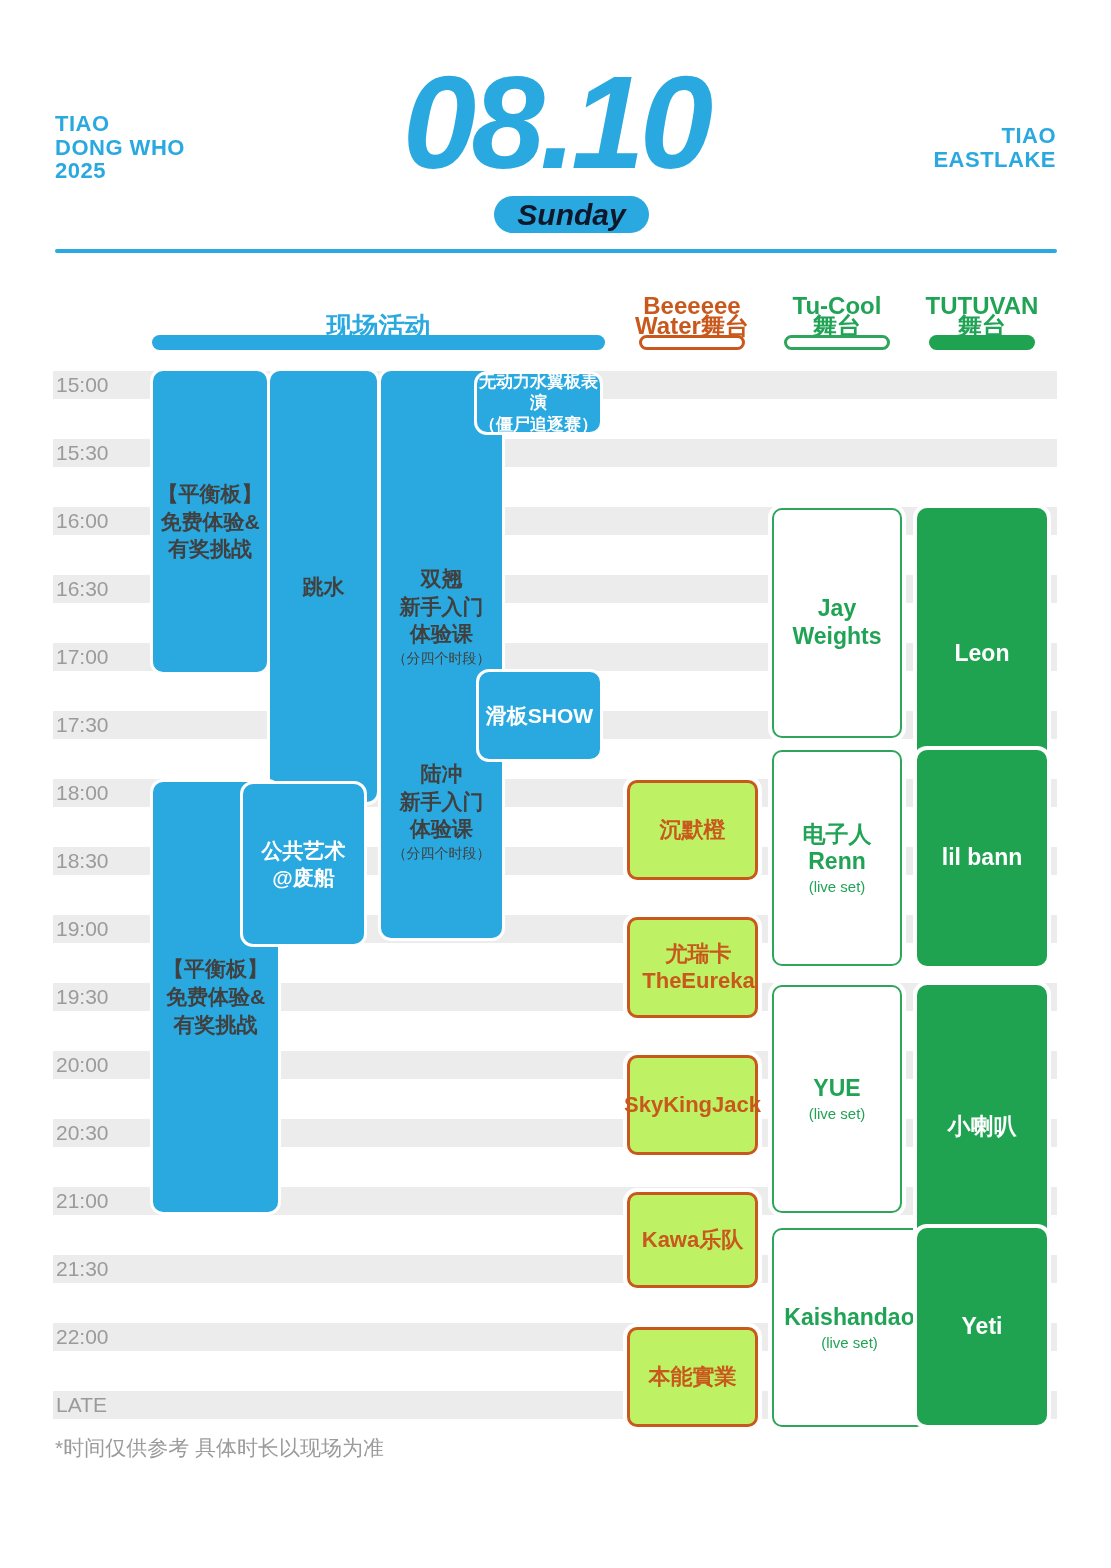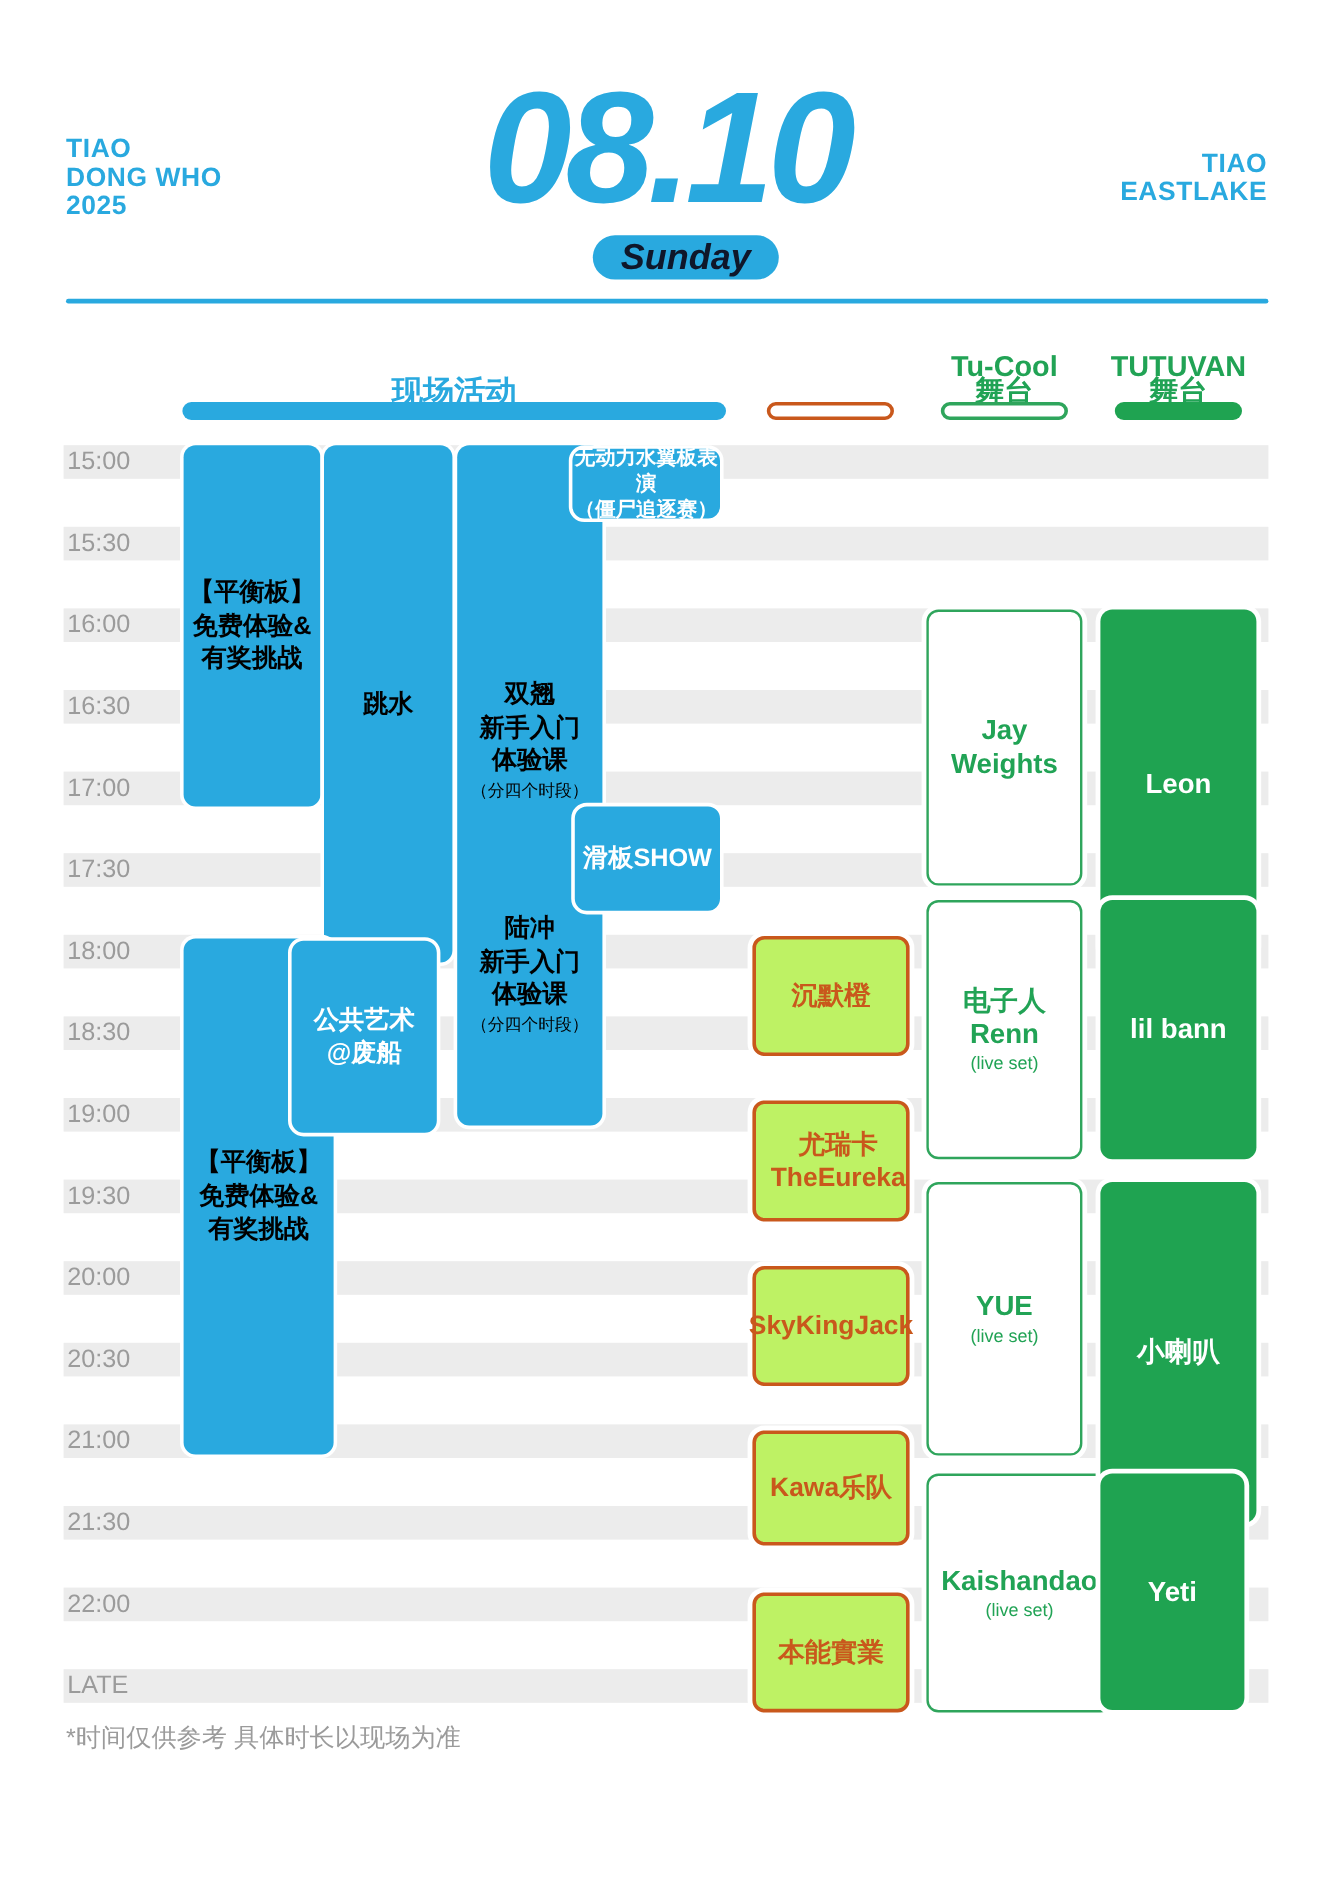--- a/index.html
+++ b/index.html
@@ -28,21 +28,21 @@
   .pill.orange-outline{background:#fff;border:3px solid var(--orange);}
   .pill.green-outline{background:#fff;border:3px solid var(--green-border);}
   .pill.green-solid{background:var(--green);}
   
   .stripe{position:absolute;left:53px;width:1004px;height:28px;background:var(--stripe);}
   .tlabel{position:absolute;left:56px;height:28px;line-height:28px;font-size:21px;color:var(--gray);}
   
   .evt{position:absolute;border-radius:10px;box-sizing:border-box;display:flex;flex-direction:column;
        align-items:center;justify-content:center;text-align:center;}
   .evt .lines{white-space:pre-line;}
-  .evt.blue{background:var(--blue);color:#000000;font-weight:700;font-size:21px;line-height:1.32;
+  .evt.blue{background:var(--blue);color:#404040;font-weight:700;font-size:21px;line-height:1.32;
             box-shadow:0 0 0 3px #fff;}
   .evt.blue-overlay{background:var(--blue);color:#fff;font-weight:700;font-size:21px;line-height:1.3;
             border:3px solid #fff;border-radius:13px;}
   .evt.blue-overlay.small{font-size:17px;line-height:1.25;}
   .evt.orange-outline{background:#bef264;border:3px solid var(--orange);color:var(--orange);
             font-weight:700;font-size:22px;line-height:1.2;box-shadow:0 0 0 4px #fff;}
   .evt.green-outline{background:#fff;border:2px solid var(--green-border);color:var(--green-text);
             font-weight:700;font-size:23px;line-height:1.2;box-shadow:0 0 0 4px #fff;}
   .evt.green-solid{background:var(--green);color:#fff;font-weight:600;font-size:23px;line-height:1.2;
             box-shadow:0 0 0 4px #fff;}
@@ -71,20 +71,24 @@
   <div class="location">
     <div>TIAO</div>
     <div>EASTLAKE</div>
   </div>
 
   <div class="rule"></div>
 
   <div class="act-head">现场活动</div>
   <div class="act-bar"></div>
 
+  <div class="stage-head orange" style="left:582px;">
+    <div>Beeeeee</div>
+    <div>Water舞台</div>
+  </div>
   <div class="pill orange-outline" style="left:639px;"></div>
 
   <div class="stage-head green" style="left:727px;">
     <div>Tu-Cool</div>
     <div>舞台</div>
   </div>
   <div class="pill green-outline" style="left:784px;"></div>
 
   <div class="stage-head green" style="left:872px;">
     <div>TUTUVAN</div>
@@ -199,20 +203,20 @@
       </div>
       <div class="evt green-solid" style="left: 917px; top: 508px; width: 130px; height: 291px;">
         <div class="lines">Leon</div>
       </div>
       <div class="evt green-solid" style="left: 917px; top: 750px; width: 130px; height: 216px;">
         <div class="lines">lil bann</div>
       </div>
       <div class="evt green-solid" style="left: 917px; top: 985px; width: 130px; height: 284px;">
         <div class="lines">小喇叭</div>
       </div>
-      <div class="evt green-solid" style="left: 917px; top: 1228px; width: 120px; height: 197px;">
+      <div class="evt green-solid" style="left: 917px; top: 1228px; width: 130px; height: 197px;">
         <div class="lines">Yeti</div>
       </div>
     </div>
 
   <div class="footnote">*时间仅供参考 具体时长以现场为准</div>
 
 </div>
 
 </body></html>

